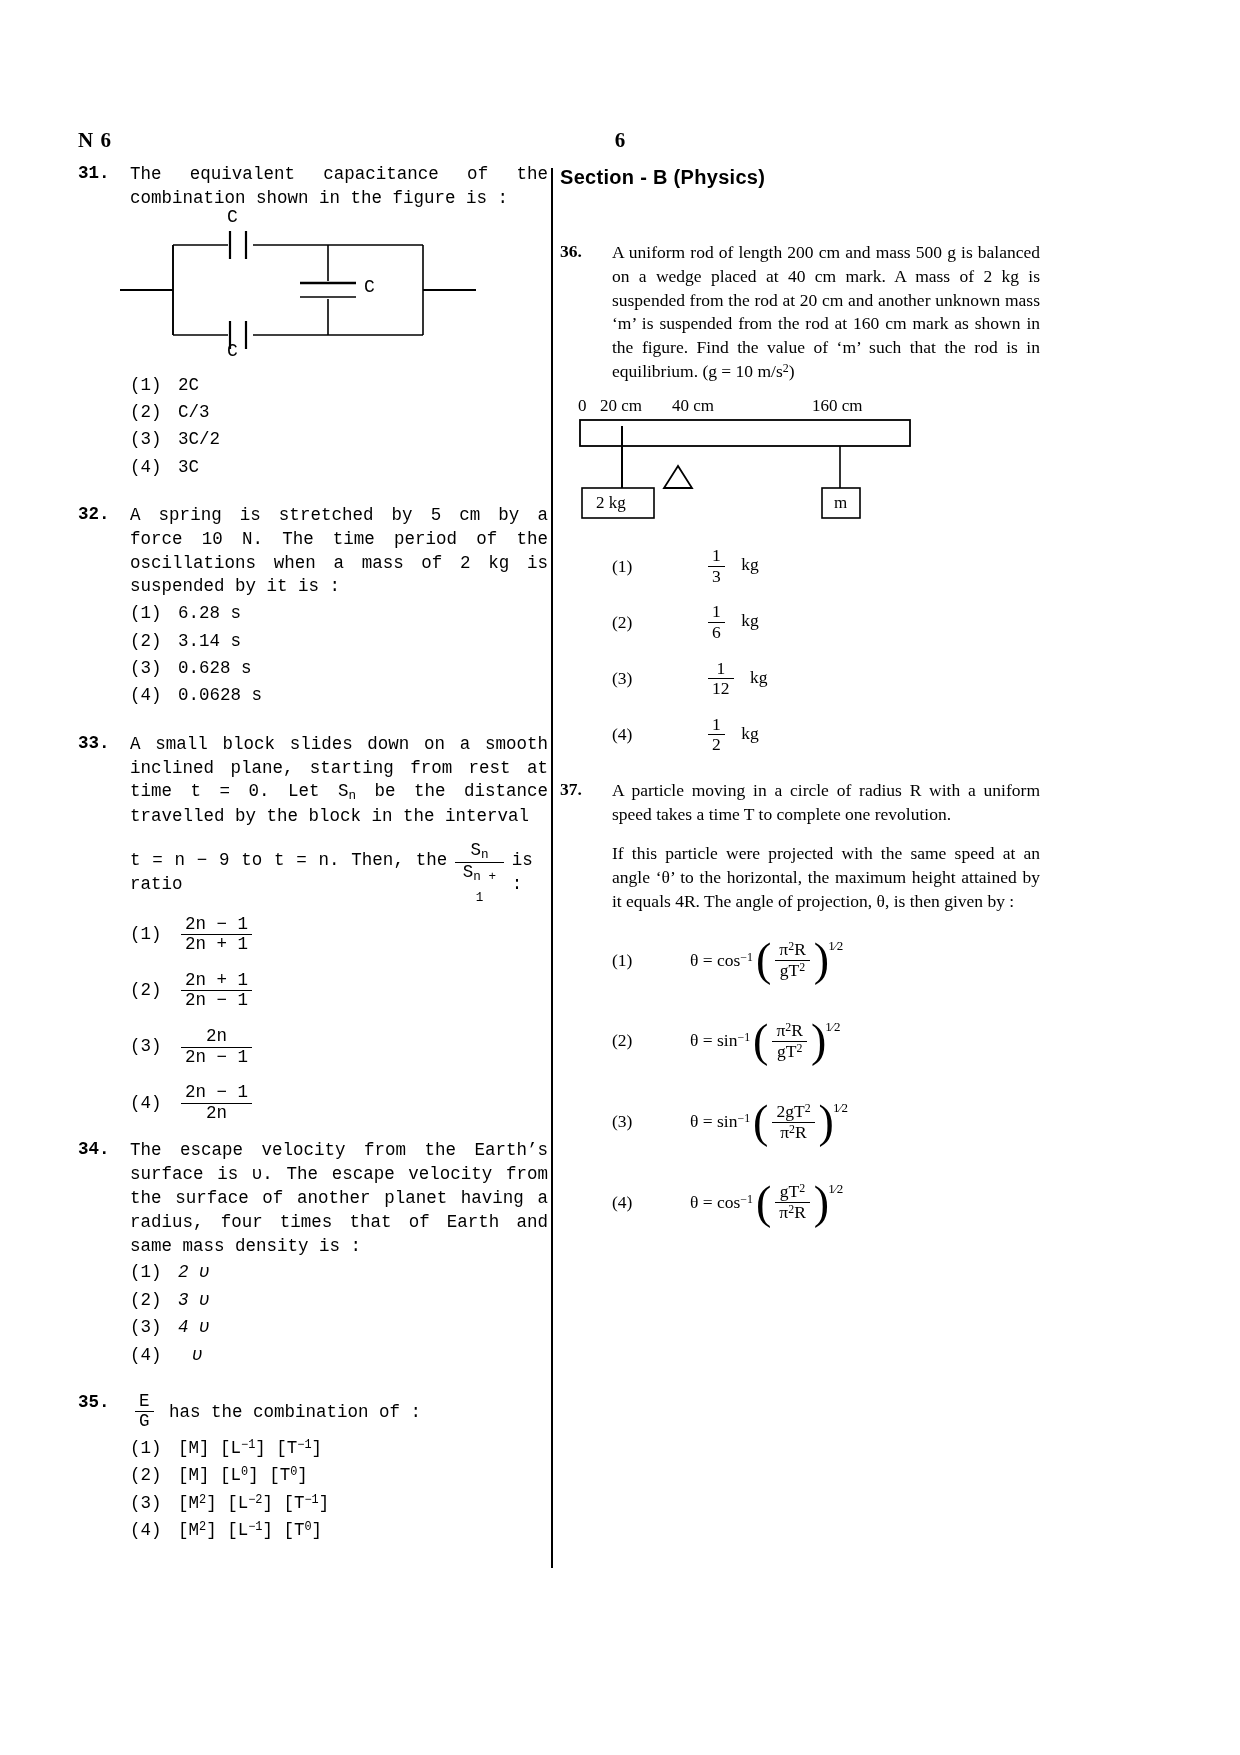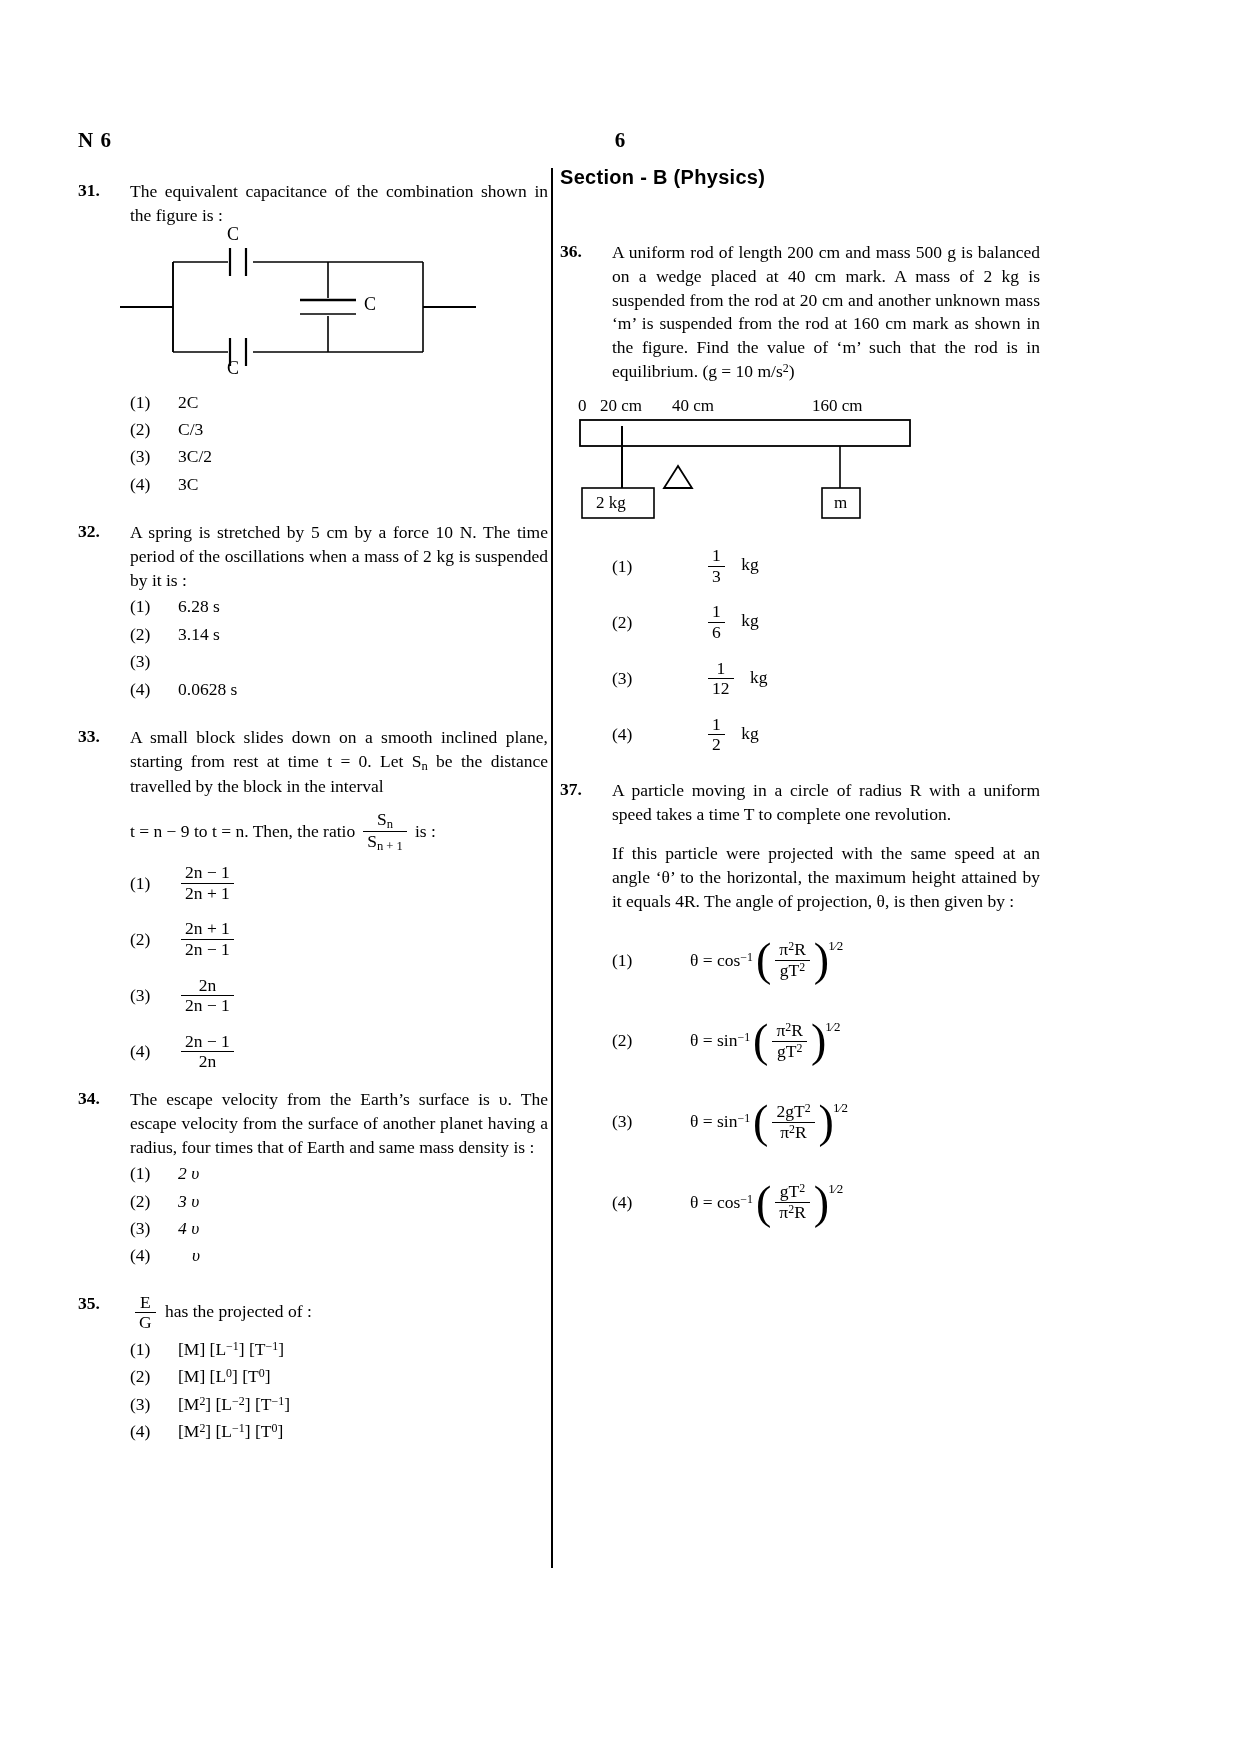--- a/index.html
+++ b/index.html
@@ -8,21 +8,21 @@
     font-family:"Liberation Serif","DejaVu Serif",serif;
     color:#000;
   }
   .page{position:absolute;left:0;top:0;width:1240px;height:1755px;}
 
   
   .hdr-code{position:absolute;left:78px;top:128px;font-weight:bold;font-size:21px;letter-spacing:1px;}
   .hdr-page{position:absolute;left:0;top:128px;width:1240px;text-align:center;font-weight:bold;font-size:21px;}
 
   
-  .colL{position:absolute;left:78px;top:180px;width:470px;}
+  .colL{position:absolute;left:78px;top:163px;width:470px;font-family:Liberation Mono, monospace;}
   .colR{position:absolute;left:560px;top:163px;width:480px;}
   .divider{position:absolute;left:551px;top:168px;width:2px;height:1400px;background:#000;}
 
   .section-title{text-align:left;font-weight:bold;font-size:20px;letter-spacing:.3px;margin:3px 0 52px 0;font-family:"Liberation Sans","DejaVu Sans",sans-serif;}
 
   
   .q{position:relative;margin-bottom:16px;}
   .qnum{position:absolute;left:0;top:0;width:40px;font-weight:bold;font-size:17.5px;}
   .qbody{margin-left:52px;font-size:17.5px;line-height:1.36;text-align:justify;}
 
@@ -119,20 +119,21 @@
         <div class="opt">
           <span class="lbl">(1)</span>
           <span class="val">6.28 s</span>
         </div>
         <div class="opt">
           <span class="lbl">(2)</span>
           <span class="val">3.14 s</span>
         </div>
         <div class="opt">
           <span class="lbl">(3)</span>
+          <span class="val">0.628 s</span>
         </div>
         <div class="opt">
           <span class="lbl">(4)</span>
           <span class="val">0.0628 s</span>
         </div>
       </div>
     </div>
 
     <div class="q" style="margin-top:24px;">
       <div class="qnum">33.</div>
@@ -210,21 +211,21 @@
       </div>
     </div>
 
     <div class="q" style="margin-top:24px;">
       <div class="qnum">35.</div>
       <div class="qbody">
         <span class="frac" style="margin:0 5px;">
           <span class="num">E</span>
           <span class="den">G</span>
         </span>
-        <span>has the projected of :</span>
+        <span>has the combination of :</span>
       </div>
       <div class="opts" style="margin-top:4px;">
         <div class="opt">
           <span class="lbl">(1)</span>
           <span class="val">[M] [L<sup>−1</sup>] [T<sup>−1</sup>]</span>
         </div>
         <div class="opt">
           <span class="lbl">(2)</span>
           <span class="val">[M] [L<sup>0</sup>] [T<sup>0</sup>]</span>
         </div>

